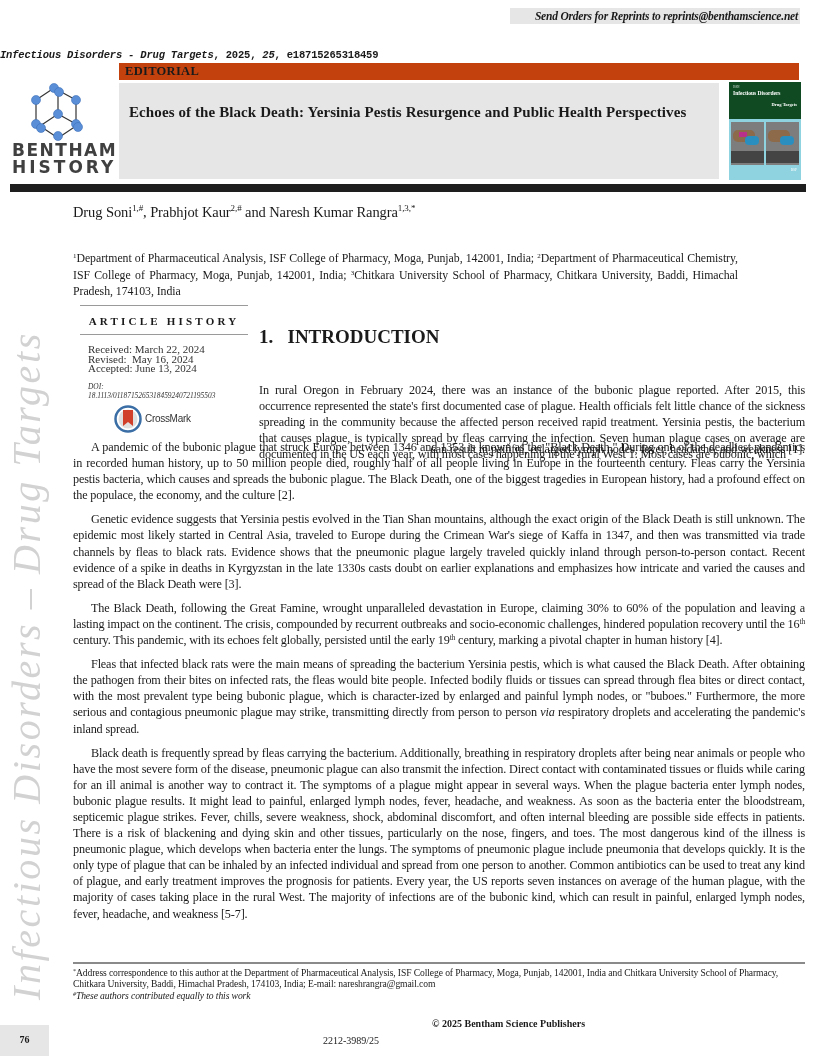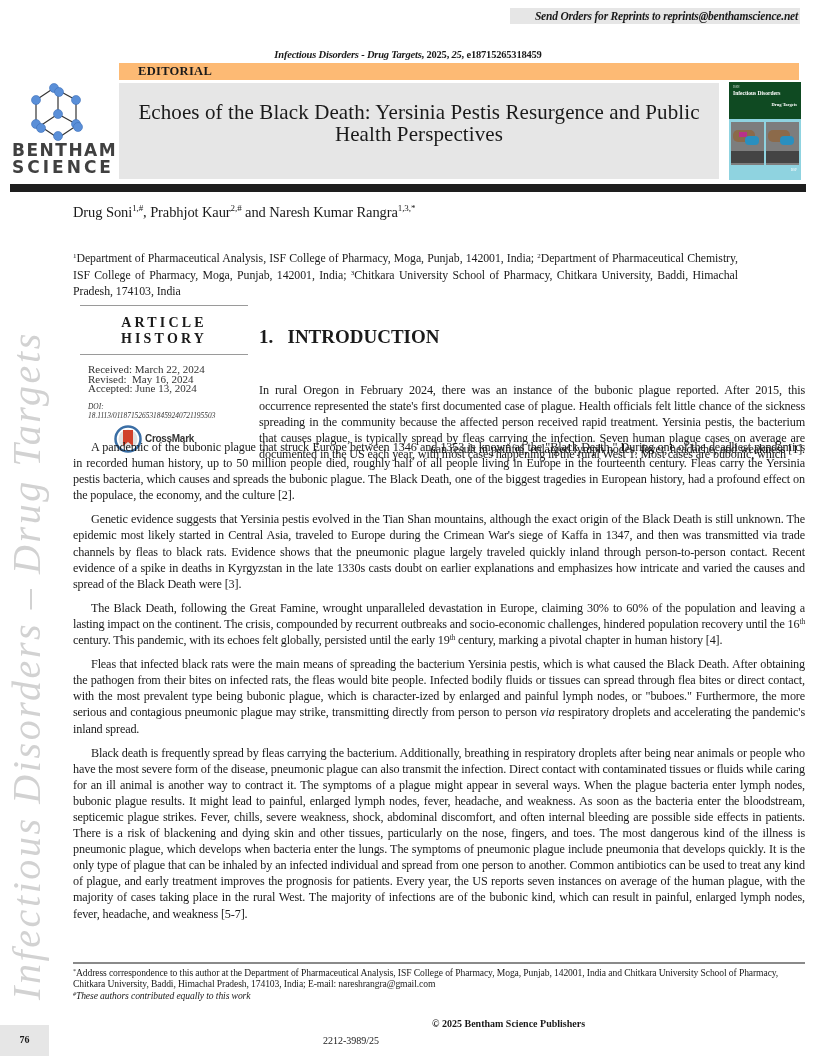--- a/index.html
+++ b/index.html
@@ -5,41 +5,41 @@
   * { box-sizing: border-box; margin: 0; padding: 0; }
   html, body { width: 816px; height: 1056px; background: #ffffff; overflow: hidden; }
   body { position: relative; font-family: "Liberation Serif", serif; color: #1a1a1a; }
 
   .reprints {
     position: absolute; left: 510px; top: 8px; width: 290px; height: 16px;
     background: #e6e6e6; font-style: italic; font-weight: bold; font-size: 11.5px;
     text-align: right; line-height: 16px; padding-right: 2px; letter-spacing: -0.2px;
   }
   .journal-ref {
-    position: absolute; left: 0; top: 49px; width: 816px; text-align: center;
-    font-size: 10.5px; font-style: italic; font-weight: bold; letter-spacing: -0.2px;
+    position: absolute; left: 0; top: 49px; width: 816px; 
+    font-size: 10.5px; font-style: italic; font-weight: bold; letter-spacing: -0.2px; font-family: Liberation Mono, monospace;
   }
   .journal-ref .plain { font-style: normal; }
   .editorial-bar {
     position: absolute; left: 119px; top: 63px; width: 680px; height: 17px;
-    background: #fdba74; font-size: 12.5px; font-weight: bold; line-height: 17px; padding-left: 19px;
+    background: #c2410c; font-size: 12.5px; font-weight: bold; line-height: 17px; padding-left: 6px;
     letter-spacing: 0.3px;
   }
   .logo { position: absolute; left: 10px; top: 80px; width: 106px; height: 100px; }
   .logo svg { position: absolute; left: 18px; top: 2px; }
   .logo .bentham {
     position: absolute; left: 2px; top: 62px; width: 110px;
     font-family: "DejaVu Sans", sans-serif; font-weight: bold; color: #404040;
     font-size: 17px; line-height: 17px; letter-spacing: 1.5px;
   }
   .title-box {
     position: absolute; left: 119px; top: 83px; width: 600px; height: 96px;
     background: #e6e6e6; padding: 18px 10px 0 10px;
   }
-  .title-box h1 { font-size: 21px; font-weight: normal; line-height: 22px; letter-spacing: 0.1px; text-align: center; }
+  .title-box h1 { font-size: 15px; font-weight: bold; line-height: 22px; letter-spacing: 0.1px; }
   .cover {
     position: absolute; left: 729px; top: 82px; width: 72px; height: 98px; background: #8fd3e0;
   }
   .cover .top { height: 37px; background: #0f4a22; color: #fff; padding: 3px 4px; }
   .cover .tiny { font-size: 3px; opacity: .8; }
   .cover .name { font-size: 5.5px; font-weight: bold; margin-top: 1px; }
   .cover .sub { font-size: 4.5px; font-weight: bold; text-align: right; margin-top: 6px; }
   .cover .art { display: flex; gap: 2px; padding: 3px 2px; }
   .cover .panel { width: 33px; height: 43px; background: #7d7d7d; position: relative; overflow: hidden; }
   .cover .panel .b1 { position: absolute; left: 2px; top: 8px; width: 22px; height: 12px; background: #8c6a4a; border-radius: 5px; }
@@ -54,26 +54,26 @@
   .authors sup { font-size: 9px; vertical-align: 6px; line-height: 0; }
   .affil {
     position: absolute; left: 73px; top: 250px; width: 665px; font-size: 11.8px; 
     line-height: 16.5px; text-align: justify; letter-spacing: -0.05px;
   }
   .affil sup { font-size: 7px; vertical-align: 4px; line-height: 0; }
 
   .history { position: absolute; left: 80px; top: 305px; width: 168px; }
   .history .rule { height: 1px; background: #9a9a9a; }
   .history .heading {
-    font-size: 14px; font-weight: bold; letter-spacing: 3.2px; text-align: center; padding: 9px 0 7px 0;
+    font-size: 11px; font-weight: bold; letter-spacing: 3.2px; text-align: center; padding: 9px 0 7px 0;
   }
   .history .dates { padding-left: 8px; margin-top: 10px; font-size: 11px; line-height: 9.5px; color: #333; }
   .history .doi { padding-left: 8px; margin-top: 8px; font-size: 7.4px; line-height: 9.5px; font-style: italic; color: #333; }
   .crossmark { display: flex; align-items: center; margin: 4px 0 0 34px; }
-  .crossmark .cm-label { font-family: "Liberation Sans", sans-serif; font-size: 10px; font-weight: bold; color: #333; margin-left: 3px; letter-spacing: -0.3px; }
+  .crossmark .cm-label { font-family: "Liberation Sans", sans-serif; font-size: 10px; font-weight: normal; color: #333; margin-left: 3px; letter-spacing: -0.3px; }
 
   .body-text { font-size: 12.2px; line-height: 16.1px; text-align: justify; letter-spacing: -0.15px; }
   .body-text sup { font-size: 7.5px; vertical-align: 4px; line-height: 0; }
   .intro-heading { position: absolute; left: 259px; top: 326px; font-size: 19px; font-weight: bold; }
   .intro-first { position: absolute; left: 259px; top: 354px; width: 546px; margin-top: 28px; }
   .intro-tail { position: absolute; left: 73px; top: 441px; width: 732px; text-align: right; }
   .paras { position: absolute; left: 73px; top: 439px; width: 732px; }
   .paras p { text-indent: 18px; margin-bottom: 8px; }
 
   .footnotes { position: absolute; left: 73px; top: 962px; width: 732px; }
@@ -128,21 +128,21 @@
       <circle cx="30" cy="32" r="4.5"></circle>
       <circle cx="8" cy="42" r="4.5"></circle>
       <circle cx="13" cy="46" r="4.5"></circle>
       <circle cx="48" cy="42" r="4.5"></circle>
       <circle cx="50" cy="45" r="4.5"></circle>
       <circle cx="30" cy="54" r="4.5"></circle>
     </g>
   </svg>
   <div class="bentham">
     <div>BENTHAM</div>
-    <div style="letter-spacing:3px">SCIENCE</div>
+    <div style="letter-spacing:3px">HISTORY</div>
   </div>
 </div>
 
 <div class="title-box">
   <h1>Echoes of the Black Death: Yersinia Pestis Resurgence and Public Health Perspectives</h1>
 </div>
 
 <div class="cover">
   <div class="top">
     <div class="tiny">ISSN</div>

